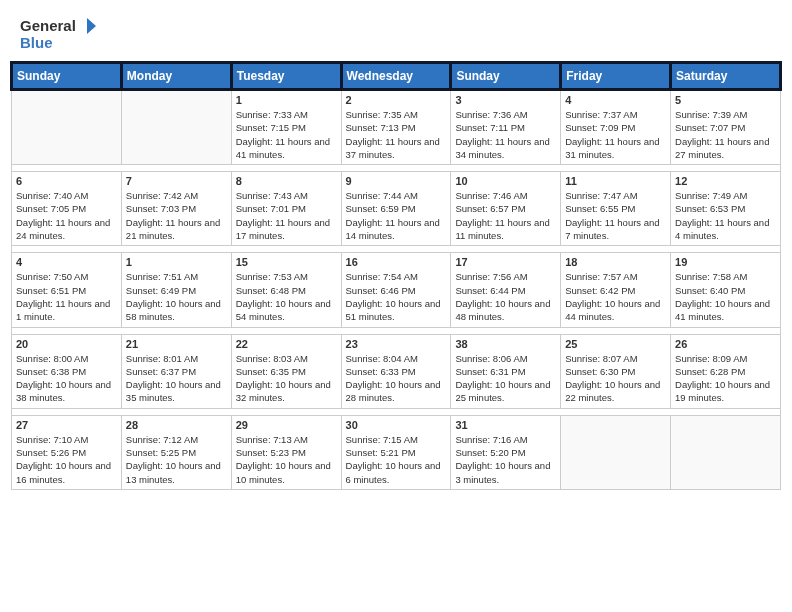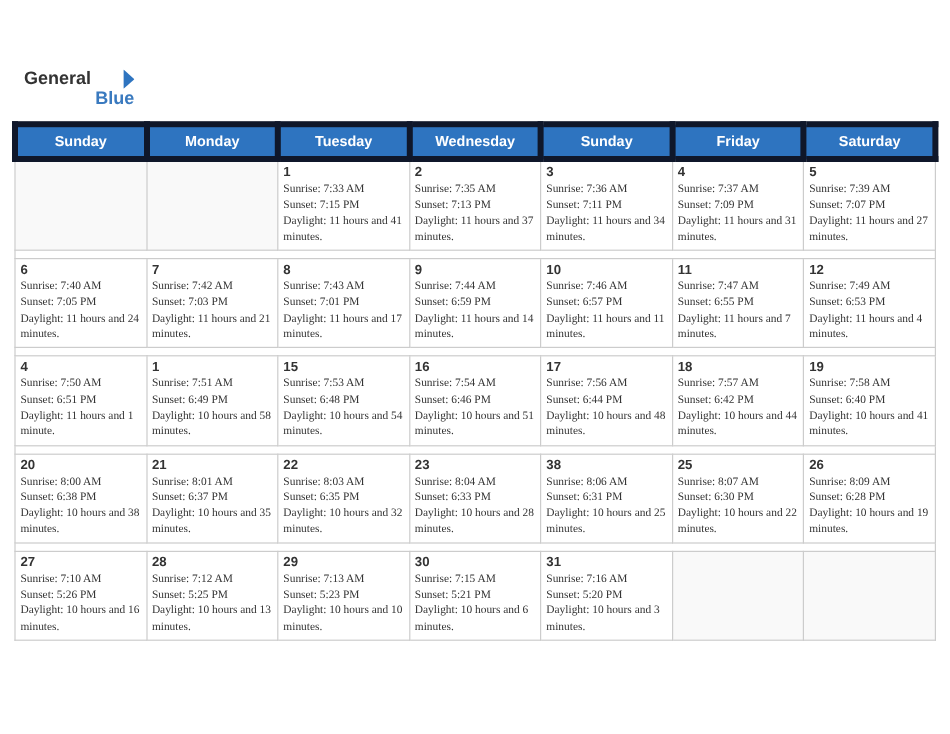--- a/index.html
+++ b/index.html
@@ -38,22 +38,22 @@
       width: 100%;
       border-collapse: collapse;
       margin-top: 6px;
     }
     .calendar th {
       background-color: #2e74c0;
       color: #fff;
       font-size: 12px;
       font-weight: bold;
       padding: 5px 4px;
-      text-align: center;
-      border: 5px solid #0f172a;
+      text-align: left;
+      border: 3px solid #0f172a;
     }
     .calendar td {
       border: 1px solid #ccc;
       vertical-align: top;
       padding: 3px 4px;
       width: calc(100% / 7);
       min-height: 80px;
       font-size: 10px;
       color: #333;
       background: #fff;
@@ -64,40 +64,39 @@
     .day-number {
       font-weight: bold;
       font-size: 11px;
       display: block;
       margin-bottom: 2px;
     }
     .day-info {
       font-size: 9.5px;
       line-height: 1.4;
       color: #333;
-      font-family: Liberation Serif, serif;
     }
     .row-separator {
       background: #e8e8e8;
       height: 4px;
     }
   </style>
 </head>
 <body>
 
 <div class="header">
   <div class="logo">
   <div style="display:flex;flex-direction:column;line-height:1.1;">
-    <div style="display:flex;align-items:center;gap:18px;margin-top:40px;">
+    <div style="display:flex;align-items:center;gap:2px;">
       <span style="font-size:15px;font-weight:bold;color:#333;">General</span>
       <svg width="18" height="16" viewBox="0 0 18 16">
         <polygon points="9,0 18,8 9,16" fill="#2e74c0"></polygon>
       </svg>
     </div>
-    <span style="font-size:15px;font-weight:bold;color:#3a7abf;text-align:right;">Blue</span>
+    <span style="font-size:15px;font-weight:bold;color:#3a7abf;">Blue</span>
   </div>
 </div>
   <div class="title-block">
     <div class="month-title"></div>
     <div class="location"></div>
   </div>
 </div>
 
 <table class="calendar">
   <thead>

